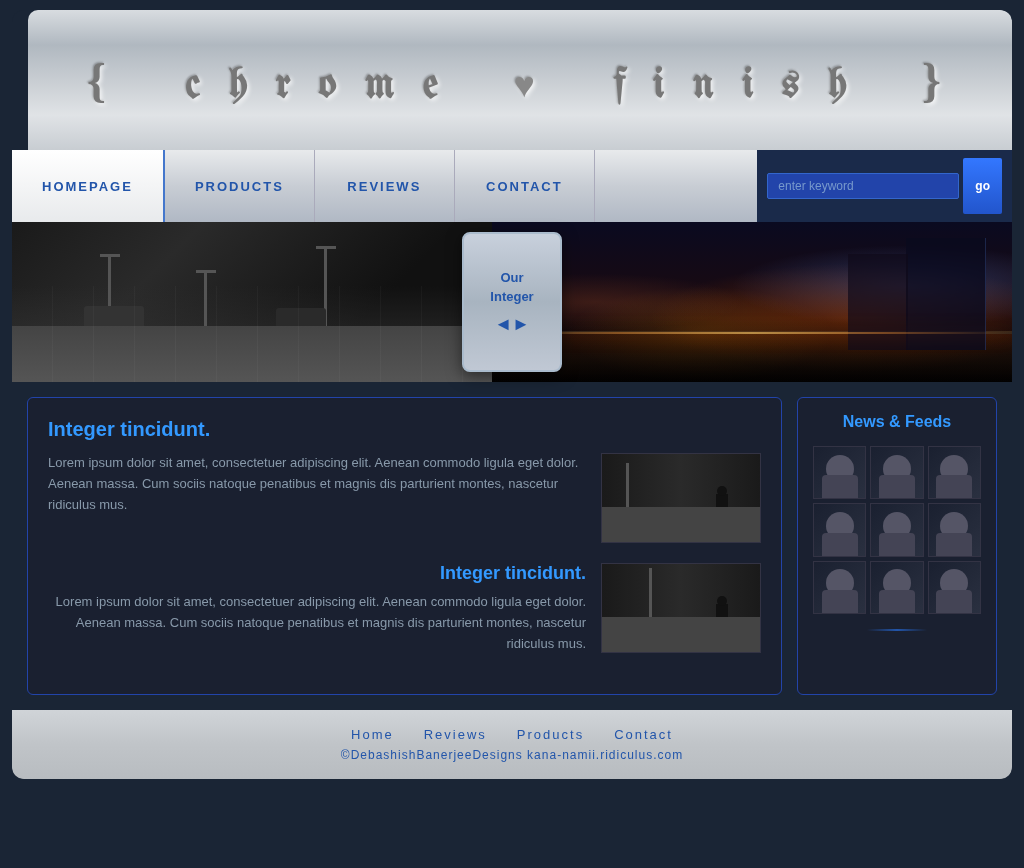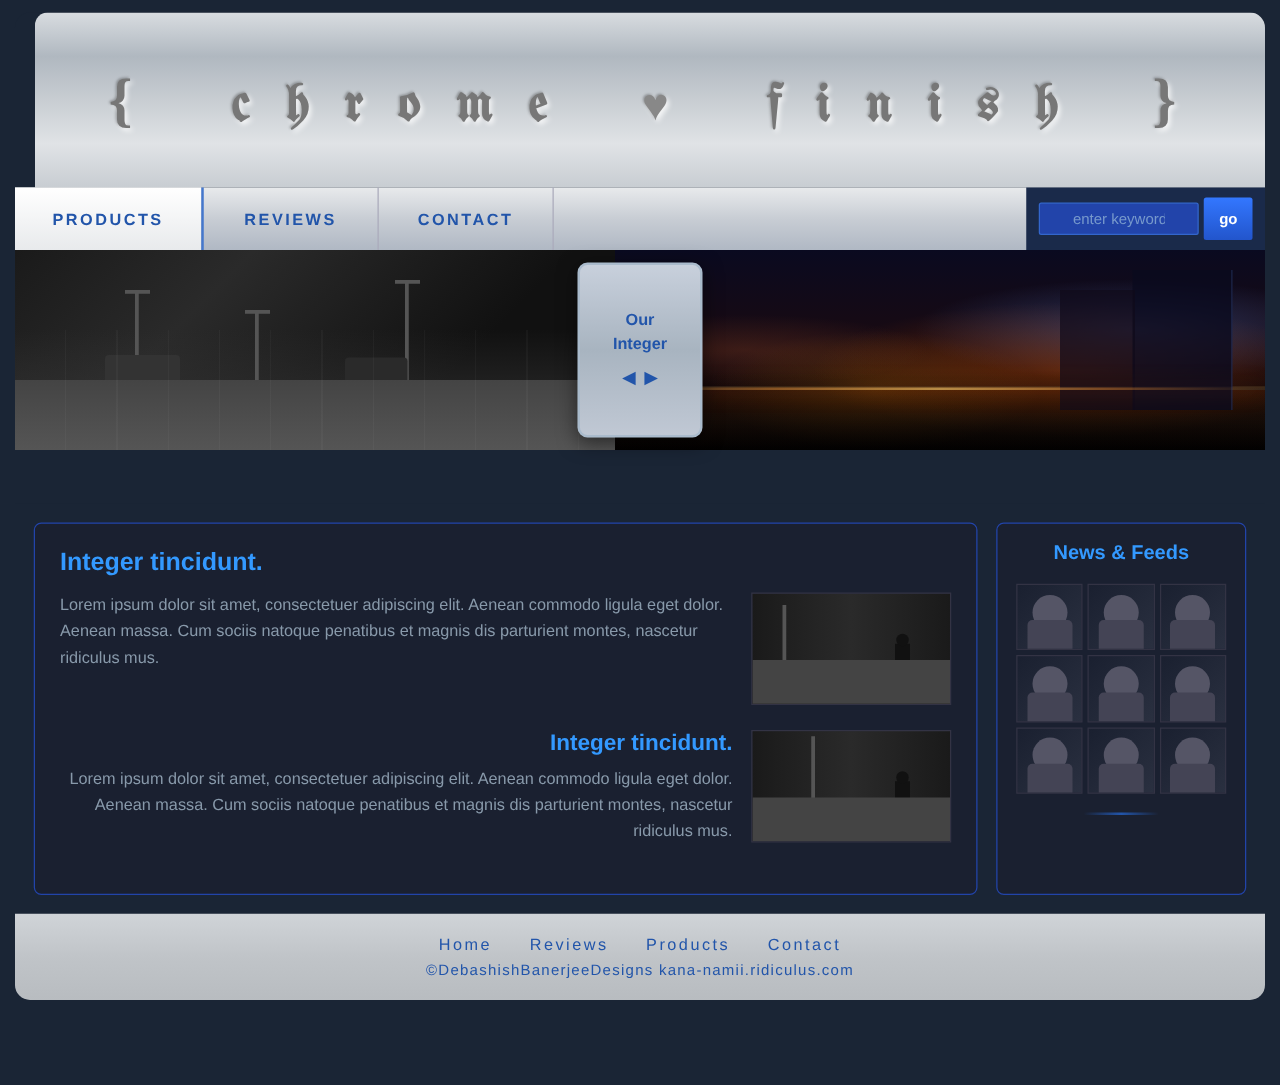--- a/index.html
+++ b/index.html
@@ -79,32 +79,32 @@
       display: flex;
       align-items: center;
       padding: 8px 10px;
       background: #1a2a4a;
       gap: 4px;
     }
     .nav-search input {
       background: #2244aa;
       border: 1px solid #3366cc;
       color: #aaccff;
-      padding: 5px 26px;
+      padding: 5px 10px;
       font-size: 12px;
-      width: 128px;
+      width: 192px;
       outline: none;
       border-radius: 2px;
     }
     .nav-search input::placeholder { color: #7799cc; }
     .nav-search button {
       background: linear-gradient(to bottom, #3377ff, #2255cc);
       color: white;
       border: none;
-      padding: 10px 12px;
+      padding: 21px 12px;
       font-size: 12px;
       font-weight: bold;
       cursor: pointer;
       border-radius: 2px;
     }
 
     
     .hero {
       position: relative;
       display: flex;
@@ -195,21 +195,20 @@
       background: linear-gradient(to right, transparent, rgba(255,150,50,0.4), rgba(255,200,100,0.6), rgba(255,150,50,0.4), transparent);
       box-shadow: 0 0 20px rgba(255,150,50,0.3);
     }
 
     
     .content-area {
       display: flex;
       gap: 15px;
       padding: 15px;
       background: #1a2535;
-      margin-top: 43px;
     }
 
     
     .main-content {
       flex: 1;
       background: #1a2030;
       border: 1px solid #2244aa;
       border-radius: 6px;
       padding: 20px;
     }
@@ -403,20 +402,21 @@
       &nbsp;
       <span class="heart">♥</span>
       &nbsp;
       <span style="font-family: 'UnifrakturMaguntia', 'Old English Text MT', serif; letter-spacing: 8px; color: #777;">f i n i s h</span>
       &nbsp;
       <span class="brace">}</span>
     </div>
   </div>
 
   <div class="nav-bar">
+    <div class="nav-tab">HOMEPAGE</div>
     <div class="nav-tab">PRODUCTS</div>
     <div class="nav-tab">REVIEWS</div>
     <div class="nav-tab">CONTACT</div>
     <div class="nav-search">
       <input type="text" placeholder="enter keyword" style="">
       <button>go</button>
     </div>
   </div>
 
   <div class="hero">

